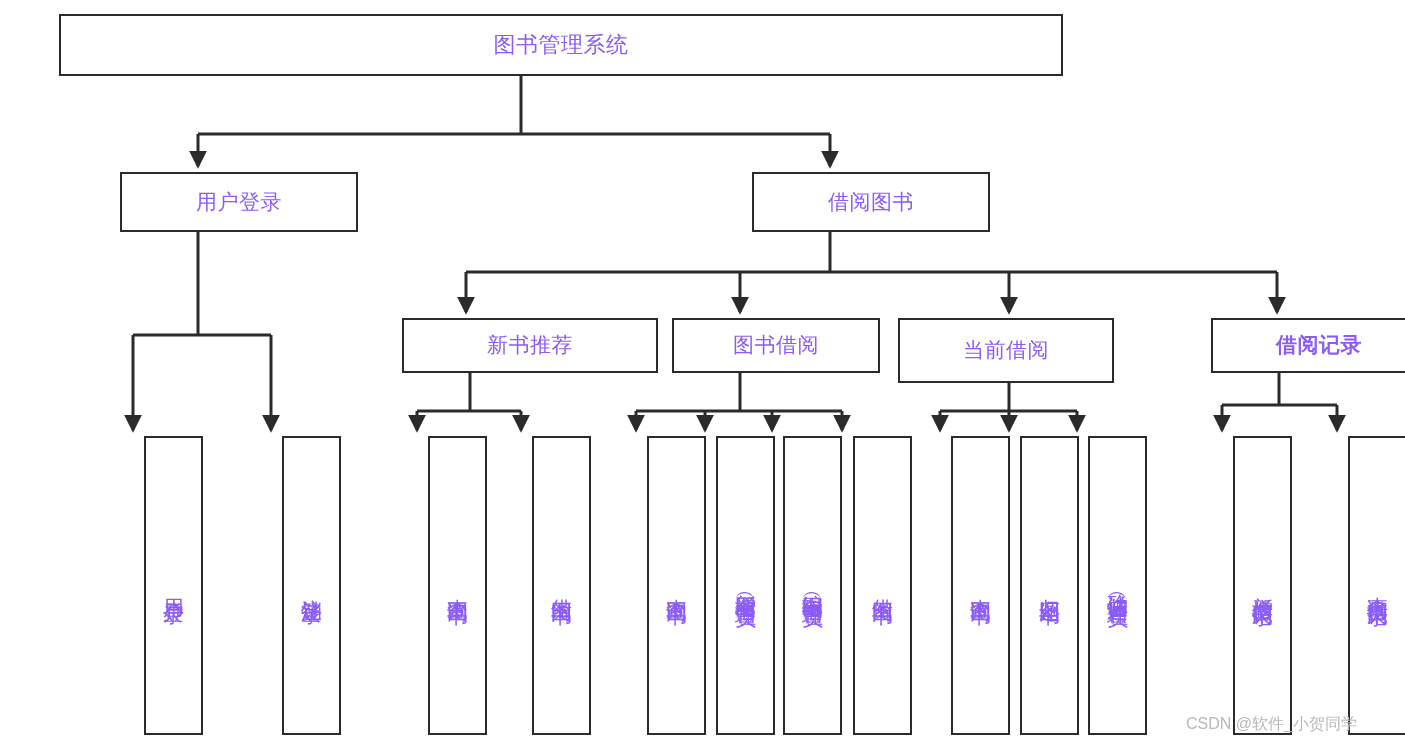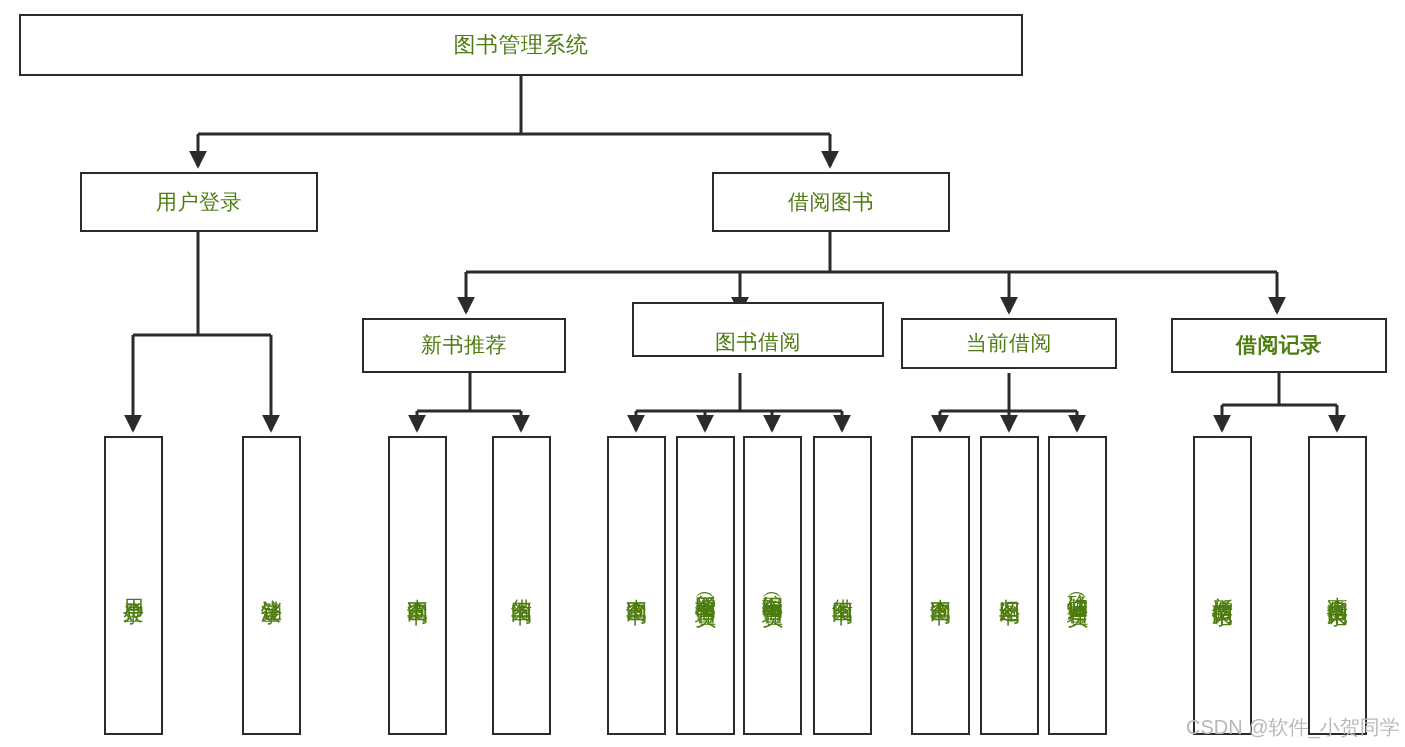--- a/index.html
+++ b/index.html
@@ -27,22 +27,23 @@
     pointer-events: none;
   }
   .node {
     position: absolute;
     box-sizing: border-box;
     border: 2px solid #2b2b2b;
     background: #ffffff;
     display: flex;
     align-items: center;
     justify-content: center;
-    color: #4d7c0f;
+    color: #8b5cf6;
     z-index: 2;
+    margin-left: 40px;
   }
   .node-label {
     display: block;
     text-align: center;
     line-height: 1.18;
     white-space: nowrap;
   }
   
   .node.horiz .node-label {
     font-size: 21px;
@@ -62,21 +63,21 @@
     font-size: 21px;
     line-height: 1.05;
     letter-spacing: 2px;
     white-space: normal;
     max-height: 270px;
   }
   .watermark {
     position: absolute;
     left: 1186px;
     top: 714px;
-    font-size: 20px;
+    font-size: 16px;
     color: #b8b8b8;
     white-space: nowrap;
     z-index: 3;
     font-family: "Liberation Sans", "DejaVu Sans", sans-serif;
   }
 </style>
 </head>
 <body>
 
 <div id="diagram-root">
@@ -135,27 +136,27 @@
     <span class="node-label">图书管理系统</span>
   </div>
 
   <div class="node horiz" style="left:80px; top:172px; width:238px; height:60px;">
     <span class="node-label">用户登录</span>
   </div>
   <div class="node horiz" style="left:712px; top:172px; width:238px; height:60px;">
     <span class="node-label">借阅图书</span>
   </div>
 
-  <div class="node horiz" style="left:362px; top:318px; width:204px; height:55px;">
+  <div class="node horiz" style="left:362px; top:318px; width:256px; height:55px;">
     <span class="node-label">新书推荐</span>
   </div>
-  <div class="node horiz" style="left:632px; top:302px; width:252px; height:55px;align-items:flex-end;">
+  <div class="node horiz" style="left:632px; top:318px; width:208px; height:55px;">
     <span class="node-label">图书借阅</span>
   </div>
-  <div class="node horiz" style="left:901px; top:318px; width:216px; height:51px;">
+  <div class="node horiz" style="left:858px; top:318px; width:216px; height:65px;">
     <span class="node-label">当前借阅</span>
   </div>
   <div class="node horiz" style="left:1171px; top:318px; width:216px; height:55px;font-weight:bold;">
     <span class="node-label">借阅记录</span>
   </div>
 
   <div class="node vert" style="left:104px; top:436px; width:59px; height:299px;">
     <span class="node-label">用户登录</span>
   </div>
   <div class="node vert" style="left:242px; top:436px; width:59px; height:299px;">

